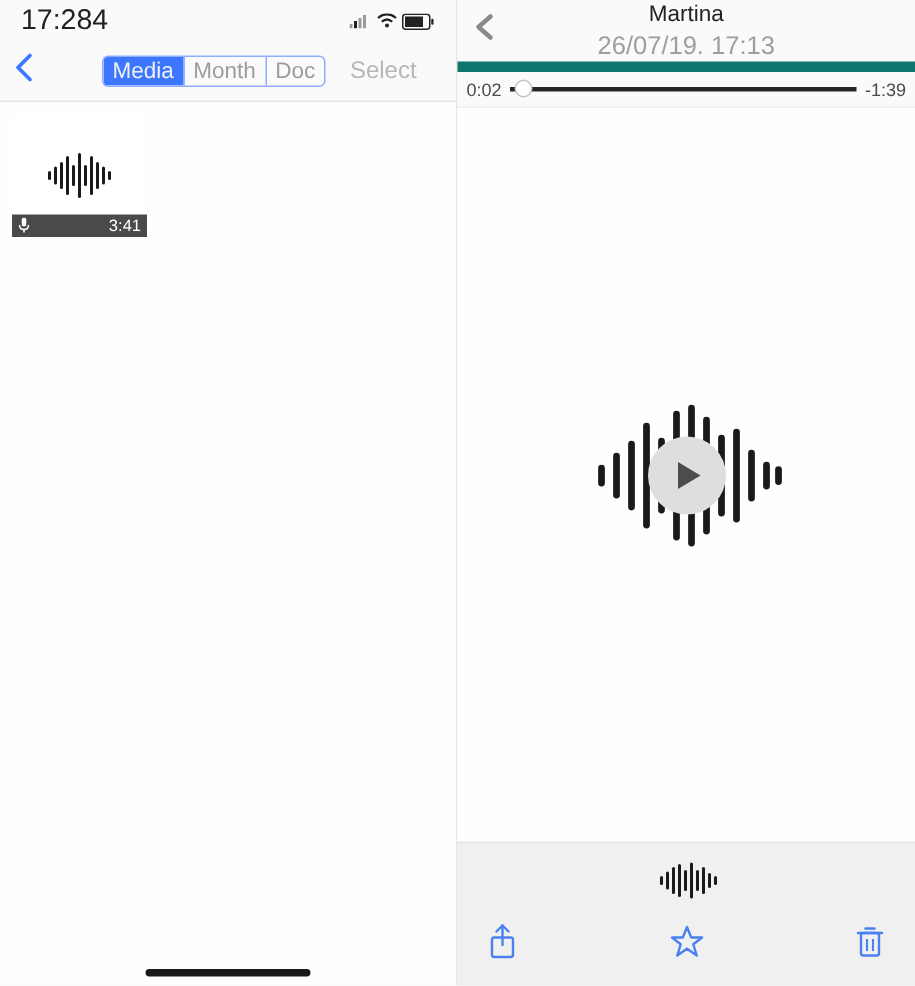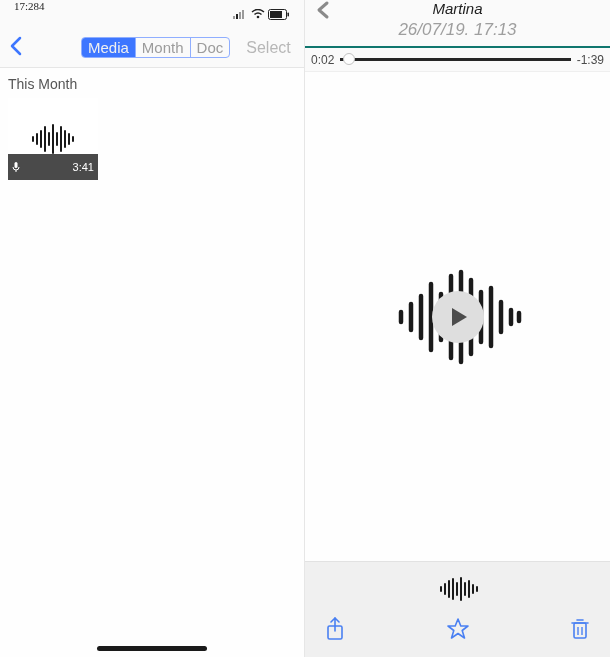--- a/index.html
+++ b/index.html
@@ -18,44 +18,44 @@
     height: 100%;
     position: relative;
   }
   .screen-left { width: 305px; border-right: 1px solid #e6e6e6; }
   .screen-right { width: 305px; }
 
   
   .status-bar {
     height: 28px;
     display: flex;
+    align-items: center;
     justify-content: space-between;
     padding: 0 14px;
-    font-size: 11px;
+    font-size: 19px;
     color: #222;
-    font-family: Liberation Serif, serif;
   }
   .status-icons { display: flex; gap: 3px; align-items: center; }
 
   
   .nav-bar {
     height: 40px;
     display: flex;
     align-items: center;
     padding: 0 8px;
     border-bottom: 1px solid #e6e6e6;
     gap: 6px;
   }
   .back-icon { color: #3d76ff; cursor: pointer; }
   .seg-control {
     display: flex;
     border: 1px solid #8faeff;
     border-radius: 4px;
     overflow: hidden;
-    margin-left: 51px;
+    margin-left: 38px;
   }
   .seg {
     font-size: 15px;
     padding: 1px 6px;
     border-right: 1px solid #8faeff;
     color: #9c9c9c;
     cursor: pointer;
   }
   .seg:last-child { border-right: none; }
   .seg.active { background: #3d76ff; color: #f0f0f0; }
@@ -69,33 +69,33 @@
     height: 82px;
     background: #fff;
     position: relative;
     display: flex;
     align-items: center;
     justify-content: center;
     cursor: pointer;
   }
   .thumb-footer {
     position: absolute; left: 0; right: 0; bottom: 0;
-    height: 26px; background: #4a4a4a;
+    height: 15px; background: #4a4a4a;
     display: flex; align-items: center;
     padding: 0 4px; color: #fff; font-size: 11px;
     justify-content: space-between;
   }
 
   
   .nav-right {
     height: 48px;
     display: flex;
+    align-items: center;
     padding: 0 10px;
-    border-bottom: 2px solid #0f766e;
-    font-style: italic;
+    border-bottom: 7px solid #0f766e;
   }
   .nav-right .title-block { flex: 1; text-align: center; }
   .contact-name { font-size: 15px; color: #222; }
   .timestamp { font-size: 17px; color: #9e9e9e; margin-top: 3px; }
   .back-grey { color: #8a8a8a; font-size: 20px; font-weight: bold; cursor: pointer; }
 
   
   .progress-row {
     display: flex; align-items: center;
     height: 24px; padding: 0 6px; gap: 6px;
@@ -176,21 +176,20 @@
     </span>
     <div class="seg-control">
       <div class="seg active">Media</div>
       <div class="seg">Month</div>
       <div class="seg">Doc</div>
     </div>
     <span class="select-link">Select</span>
   </div>
 
   <div class="content-left">
-    <div class="section-title">This Month</div>
     <div class="thumb">
       <svg width="56" height="40" viewBox="0 0 56 40">
         <g stroke="#1a1a1a" stroke-width="2" stroke-linecap="round">
           <line x1="8" y1="18" x2="8" y2="22"></line>
           <line x1="12" y1="15" x2="12" y2="25"></line>
           <line x1="16" y1="12" x2="16" y2="28"></line>
           <line x1="20" y1="8" x2="20" y2="32"></line>
           <line x1="24" y1="14" x2="24" y2="26"></line>
           <line x1="28" y1="6" x2="28" y2="34"></line>
           <line x1="32" y1="14" x2="32" y2="26"></line>

